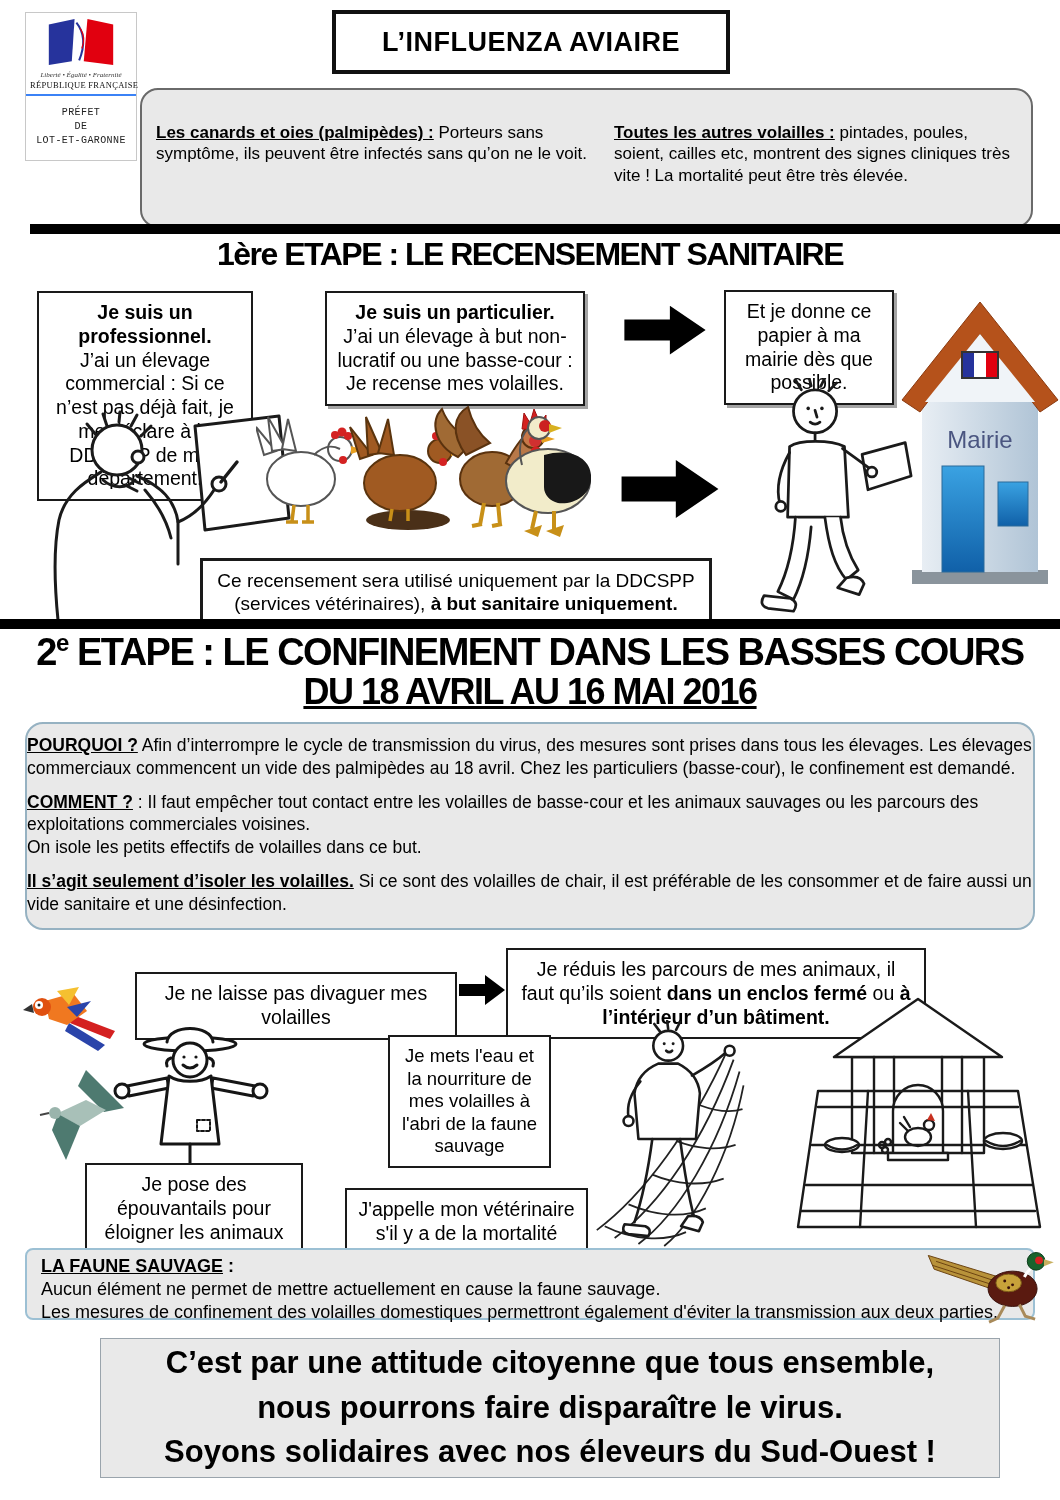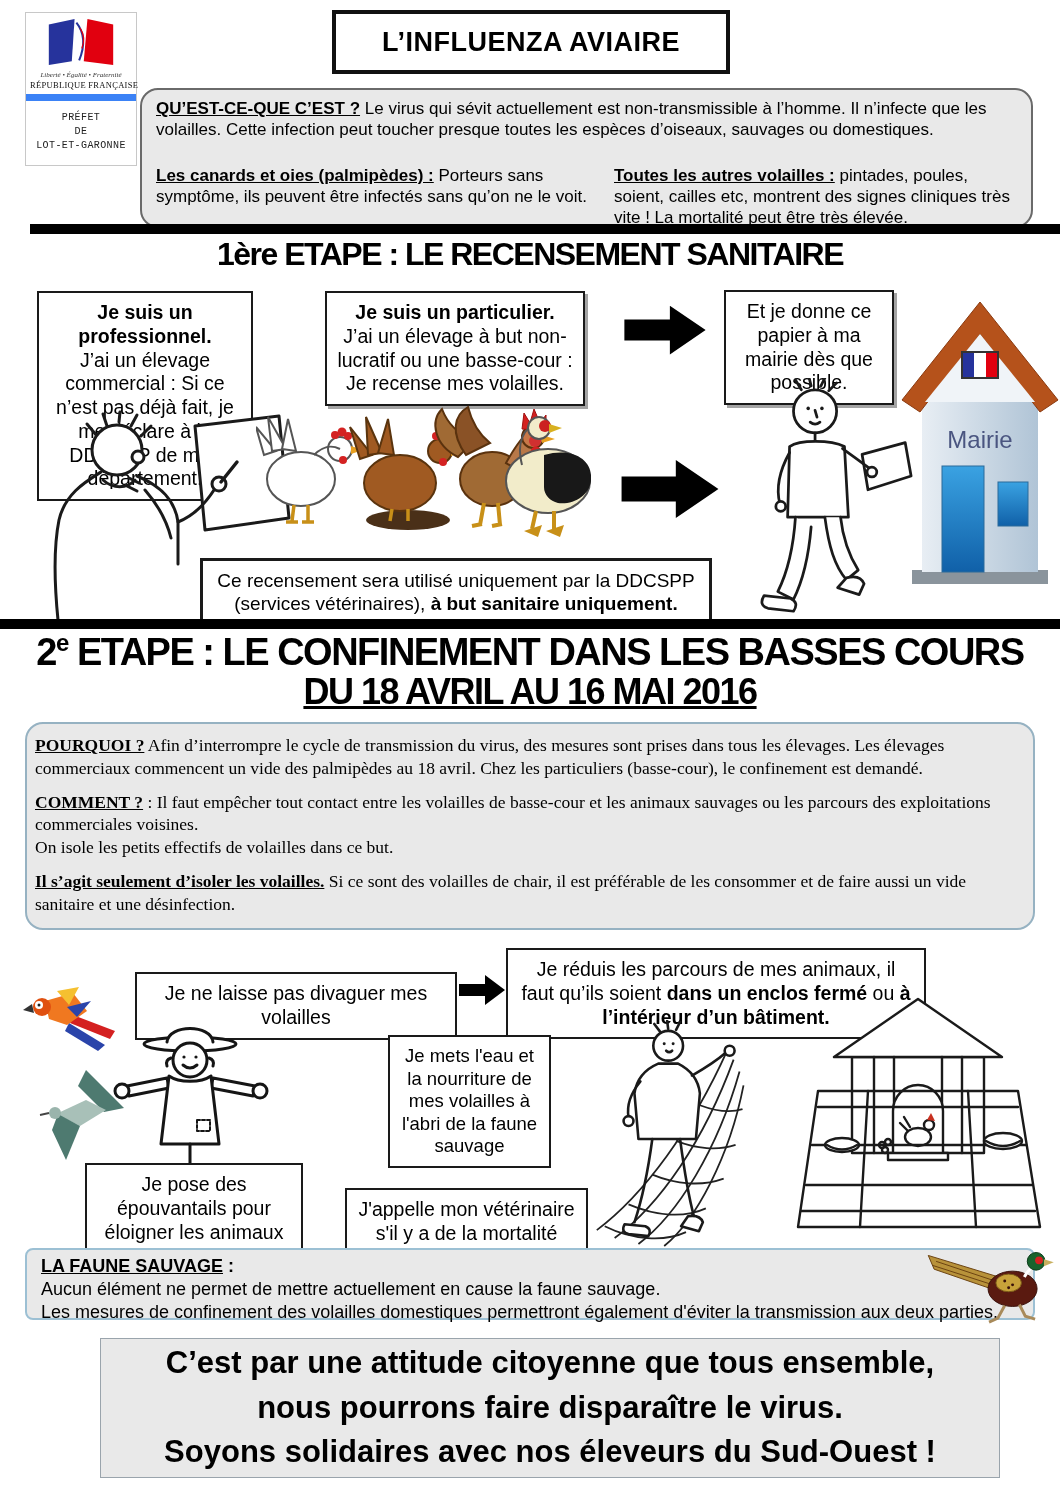--- a/index.html
+++ b/index.html
@@ -5,21 +5,21 @@
   * { margin:0; padding:0; box-sizing:border-box; }
   html,body { background:#ffffff; }
   #page {
     position:relative; width:1060px; height:1500px; background:#fff;
     font-family:"Liberation Sans", sans-serif; color:#000; overflow:hidden;
   }
   .abs { position:absolute; }
 
   
   .logo { left:25px; top:12px; width:112px; background:#fff; border:1px solid #c8c8c8; text-align:center; }
-  .logo-top { padding:6px 4px 4px; border-bottom:7px solid #3b82f6; }
+  .logo-top { padding:6px 4px 4px; border-bottom:2px solid #3b82f6; }
   .logo-motto { font-family:"Liberation Serif", serif; font-style:italic; font-size:7px; color:#333; margin-top:2px; white-space:nowrap; }
   .logo-rep { font-family:"Liberation Serif", serif; font-size:8.5px; letter-spacing:.3px; color:#111; margin-top:1px; white-space:nowrap; }
   .logo-bottom { padding:10px 2px 12px; font-family:Liberation Mono, monospace; font-size:10px; line-height:1.4; color:#222; letter-spacing:.4px; }
 
   .title-box { left:332px; top:10px; width:398px; height:64px; border:4px solid #111; display:flex; align-items:center; justify-content:center; font-size:27px; font-weight:bold; letter-spacing:.5px; }
 
   .graybox { background:#e9e9e9; border-radius:18px; }
   .intro-box { left:140px; top:88px; width:893px; height:140px; border:2px solid #6a6a6a; padding:8px 14px 6px; font-size:17px; line-height:1.25; }
   .lbl { font-weight:bold; text-decoration:underline; }
   .intro-cols { display:flex; margin-top:24px; }
@@ -31,21 +31,21 @@
   .stage-title { font-weight:bold; text-align:center; letter-spacing:-1.5px; width:100%; }
   .h1 { top:236px; font-size:32px; }
   .h2a { top:629px; font-size:38px; }
   .h2b { top:671px; font-size:36px; text-decoration:underline; }
   .h2a sup { font-size:24px; }
 
   .wbox { background:#fff; border:2px solid #1a1a1a; text-align:center; font-size:19.5px; line-height:1.22; padding:8px 10px; }
   .wtitle { font-weight:bold; display:block; }
   .shadowed { box-shadow:3px 3px 0 rgba(90,90,90,.55); }
 
-  .box2-graf { left:25px; top:722px; width:1010px; height:208px; border:2px solid #96b2c2; padding:10px 8px; font-size:17.5px; line-height:1.3;font-family:Liberation Serif, serif; }
+  .box2-graf { left:25px; top:722px; width:1010px; height:208px; border:2px solid #96b2c2; padding:10px 0; font-size:17.5px; line-height:1.3; }
   .box2-graf p { margin-bottom:11px; }
 
   .faune-box { left:25px; top:1248px; width:1010px; height:72px; border:2px solid #9cc0d4; border-radius:8px; padding:5px 14px; font-size:18px; line-height:1.27; }
 
   .footer-box { left:100px; top:1338px; width:900px; height:140px; background:#e9e9e9; border:1.5px solid #9aa4ac; display:flex; flex-direction:column; justify-content:center; text-align:center; font-size:31px; font-weight:bold; line-height:1.45; }
 
   .arrow { fill:#000; }
   svg text { font-family:"Liberation Sans", sans-serif; }
 </style>
 </head>
@@ -69,23 +69,20 @@
       <div>DE</div>
       <div>LOT-ET-GARONNE</div>
     </div>
   </div>
 
   <div class="abs title-box">
     <span>L’INFLUENZA AVIAIRE</span>
   </div>
 
   <div class="abs graybox intro-box">
-    <div>
-      <span class="lbl">QU’EST-CE-QUE C’EST ?</span><span> Le virus qui sévit actuellement est non-transmissible à l’homme. Il n’infecte que les volailles. Cette infection peut toucher presque toutes les espèces d’oiseaux, sauvages ou domestiques.</span>
-    </div>
     <div class="intro-cols">
       <div class="intro-col-l">
         <span class="lbl">Les canards et oies (palmipèdes) :</span><span> Porteurs sans symptôme, ils peuvent être infectés sans qu’on ne le voit.</span>
       </div>
       <div class="intro-col-r">
         <span class="lbl">Toutes les autres volailles :</span><span> pintades, poules, soient, cailles etc, montrent des signes cliniques très vite ! La mortalité peut être très élevée.</span>
       </div>
     </div>
   </div>
 

